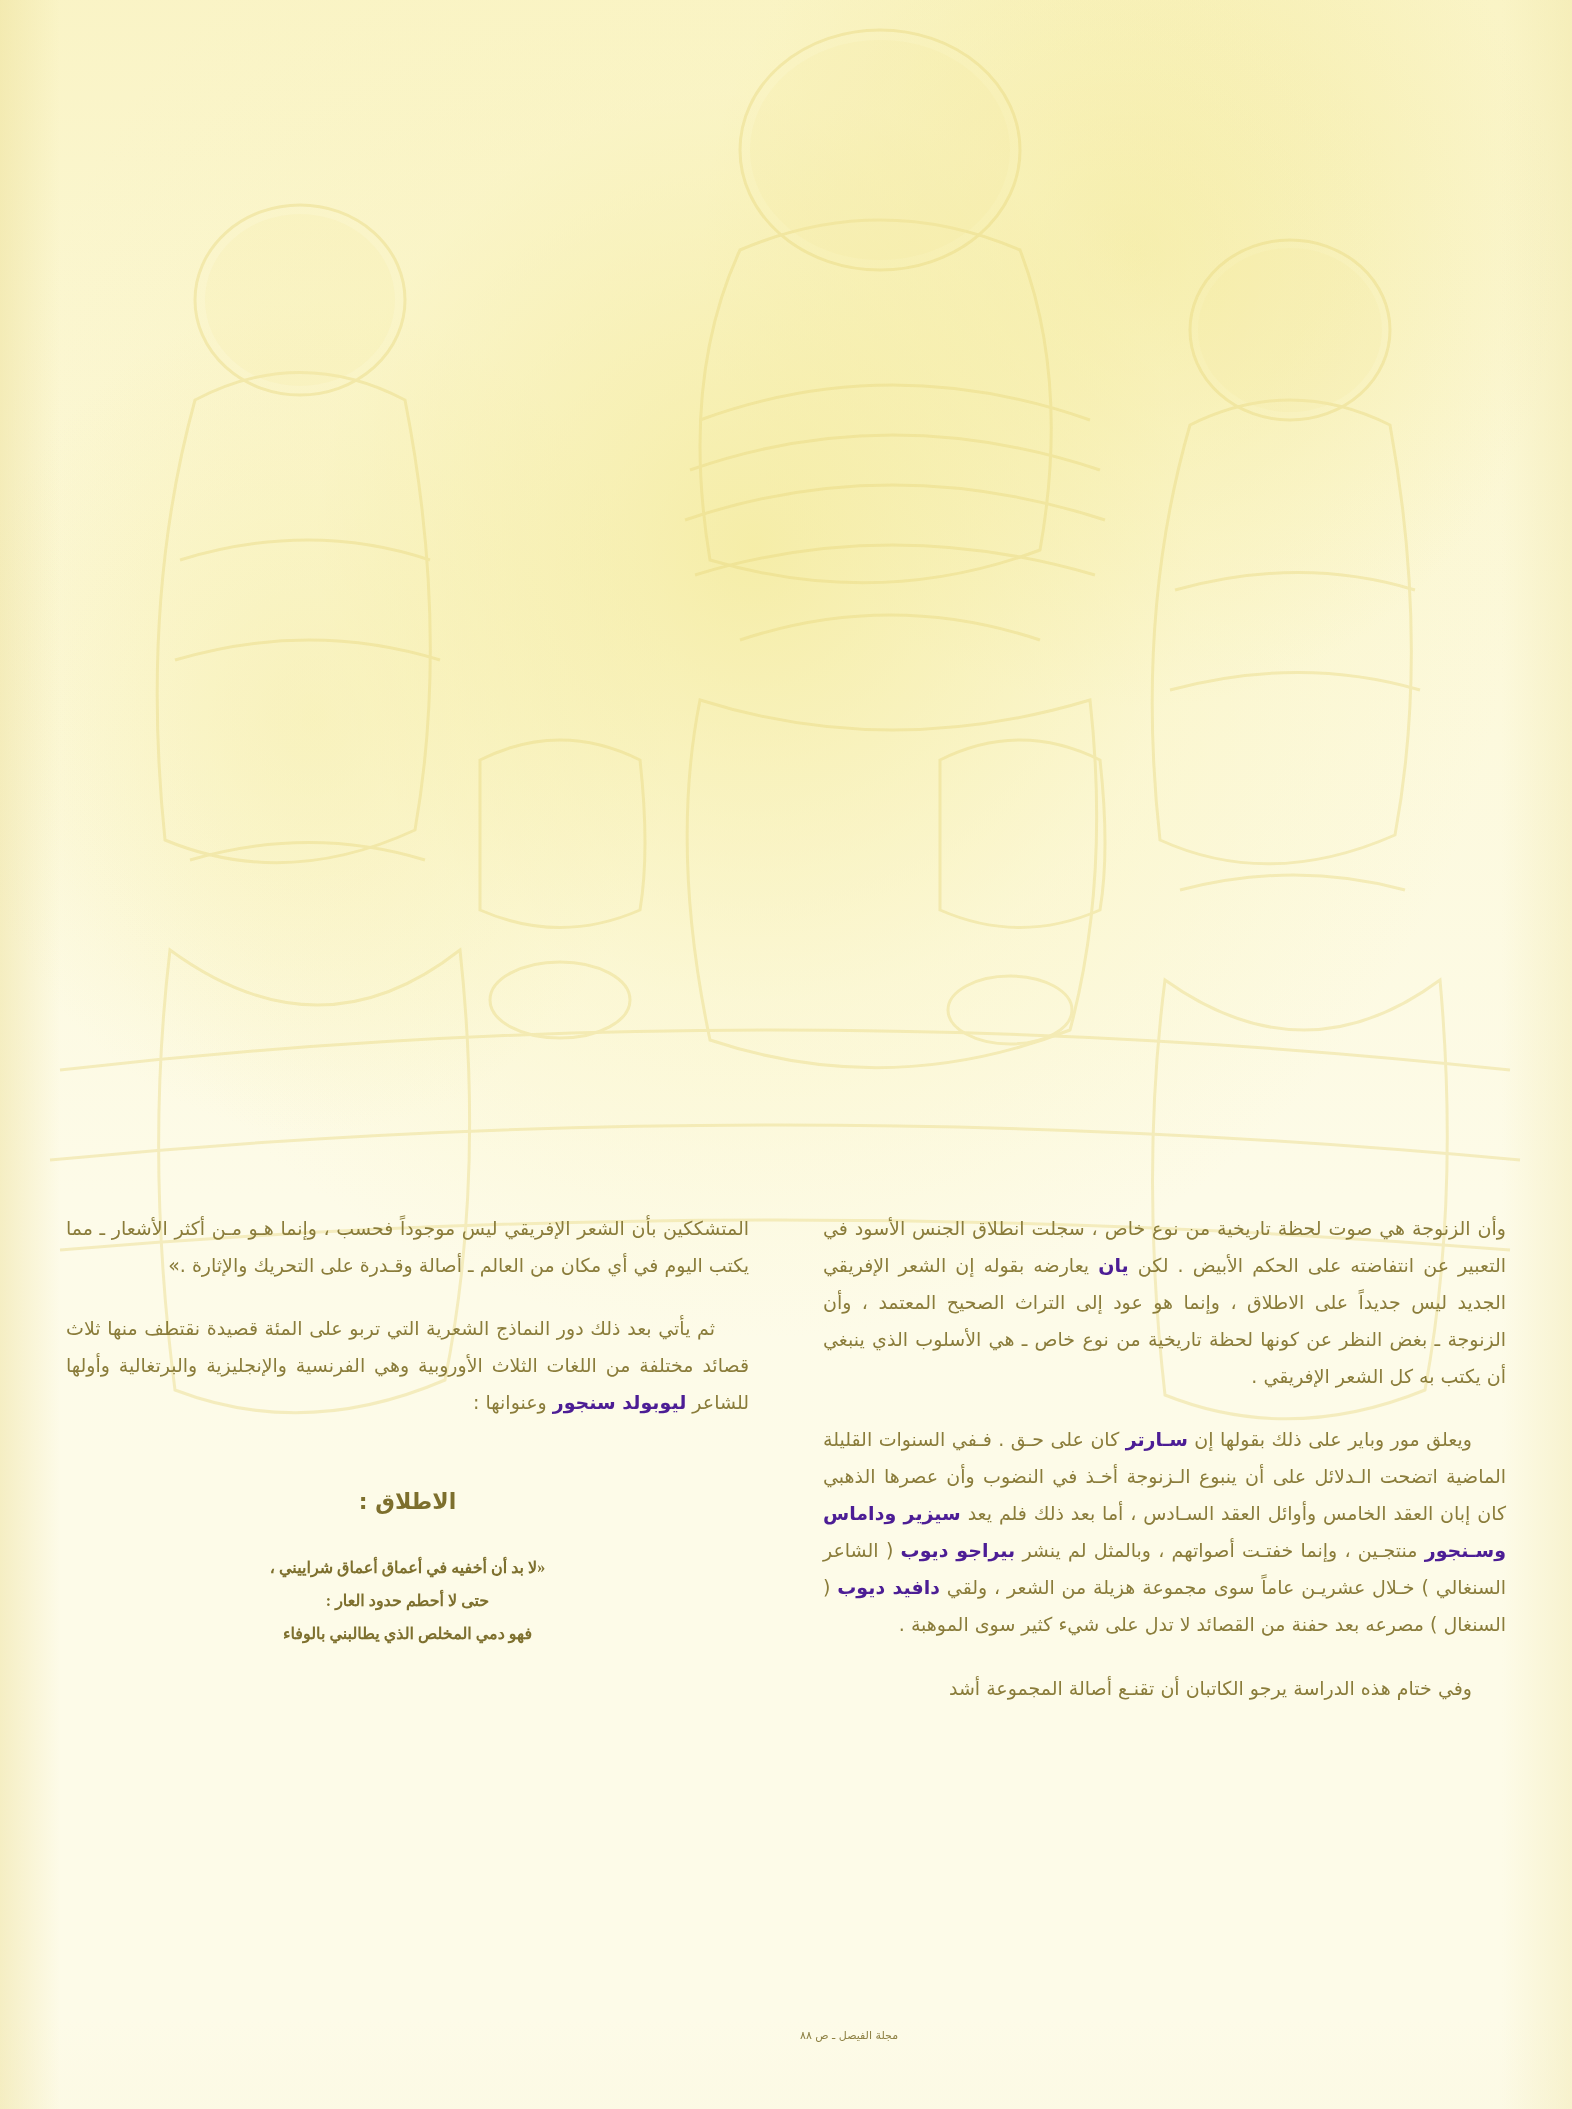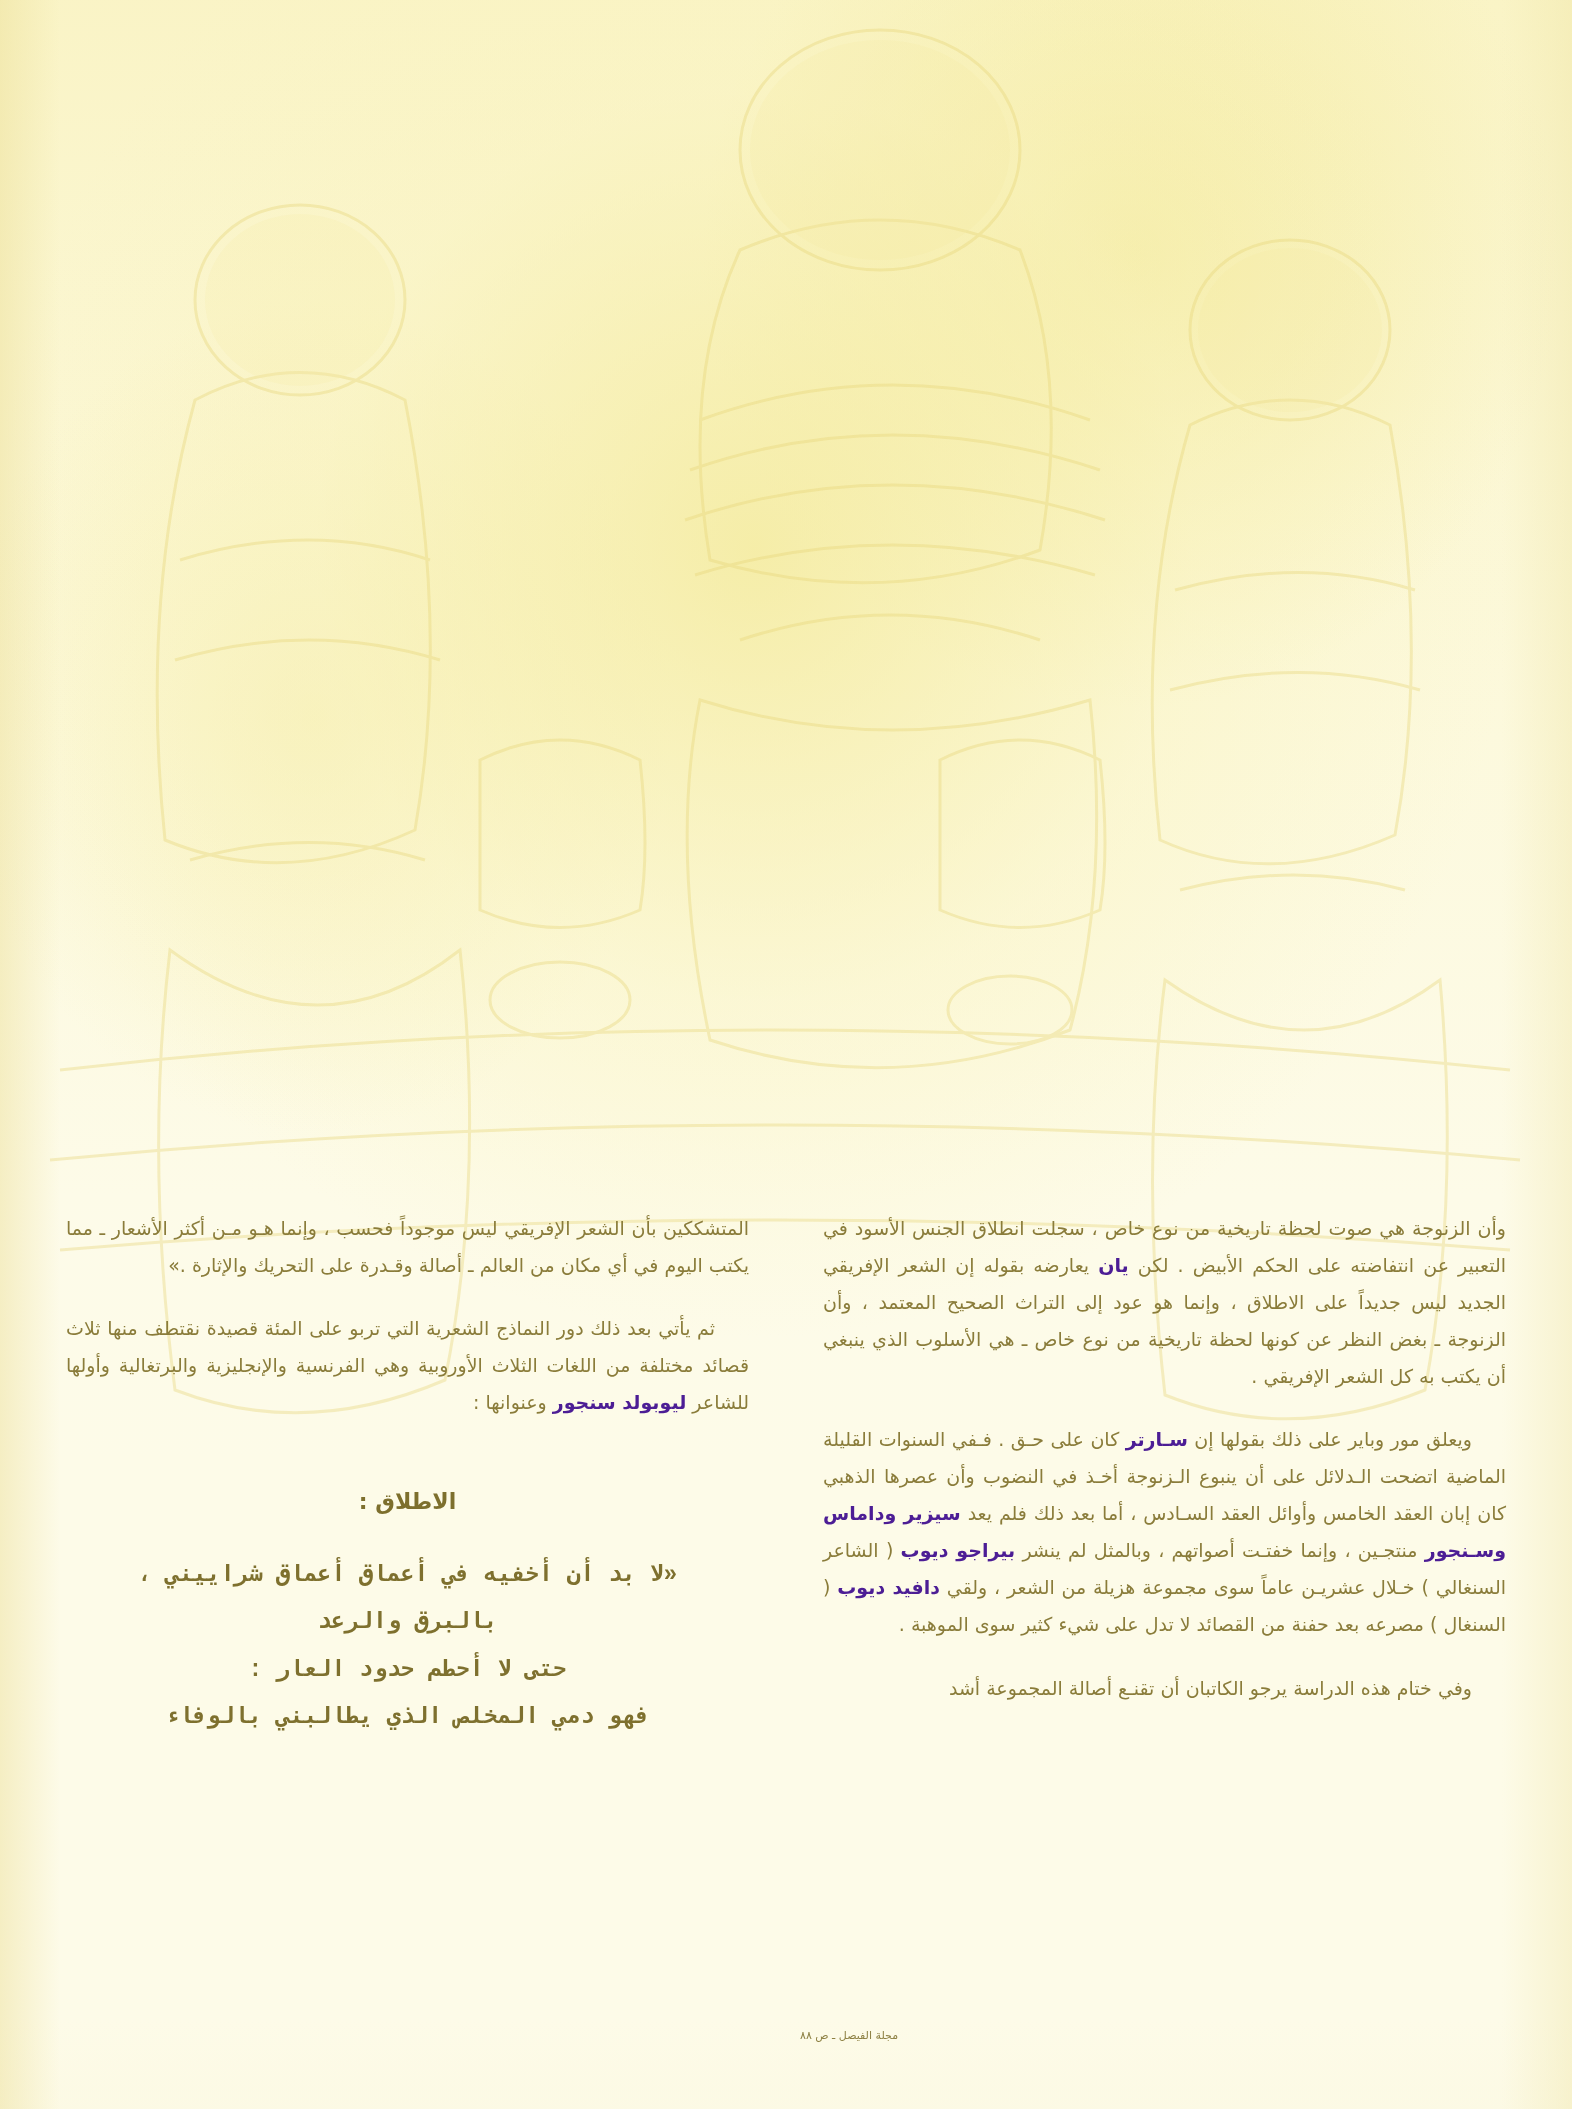--- a/index.html
+++ b/index.html
@@ -95,22 +95,22 @@
     text-align: center;
     margin: 0 0 38px 0;
     letter-spacing: 1px;
     direction: rtl;
   }
   .poem {
     direction: rtl;
     text-align: center;
   }
   .poem .line {
-    font-family: Liberation Mono, monospace;
-    font-size: 23px;
+    font-family: Liberation Serif, serif;
+    font-size: 16px;
     font-weight: bold;
     line-height: 2.05;
     color: #7e702e;
     white-space: nowrap;
   }
   .page-footer {
     position: absolute;
     right: 66px;
     bottom: 38px;
     width: 640px;
@@ -180,20 +180,19 @@
       <div class="page-footer">مجلة الفيصل ـ ص ٨٨</div>
     </div>
 
     <div class="col col-left">
       <p class="no-indent">المتشككين بأن الشعر الإفريقي ليس موجوداً فحسب ، وإنما هـو مـن أكثر الأشعار ـ مما يكتب اليوم في أي مكان من العالم ـ أصالة وقـدرة على التحريك والإثارة .»</p>
       <p class="indent">ثم يأتي بعد ذلك دور النماذج الشعرية التي تربو على المئة قصيدة نقتطف منها ثلاث قصائد مختلفة من اللغات الثلاث الأوروبية وهي الفرنسية والإنجليزية والبرتغالية وأولها للشاعر <b>ليوبولد سنجور</b> وعنوانها :</p>
       <div class="spacer-lg"></div>
       <div class="poem-title">الاطلاق :</div>
       <div class="poem">
         <div class="line">«لا بد أن أخفيه في أعماق أعماق شراييني ،</div>
-        <div class="line">بالبرق والرعد</div>
         <div class="line">حتى لا أحطم حدود العار :</div>
         <div class="line">فهو دمي المخلص الذي يطالبني بالوفاء</div>
       </div>
     </div>
 
   </div>
 </div>
 
 </body></html>

